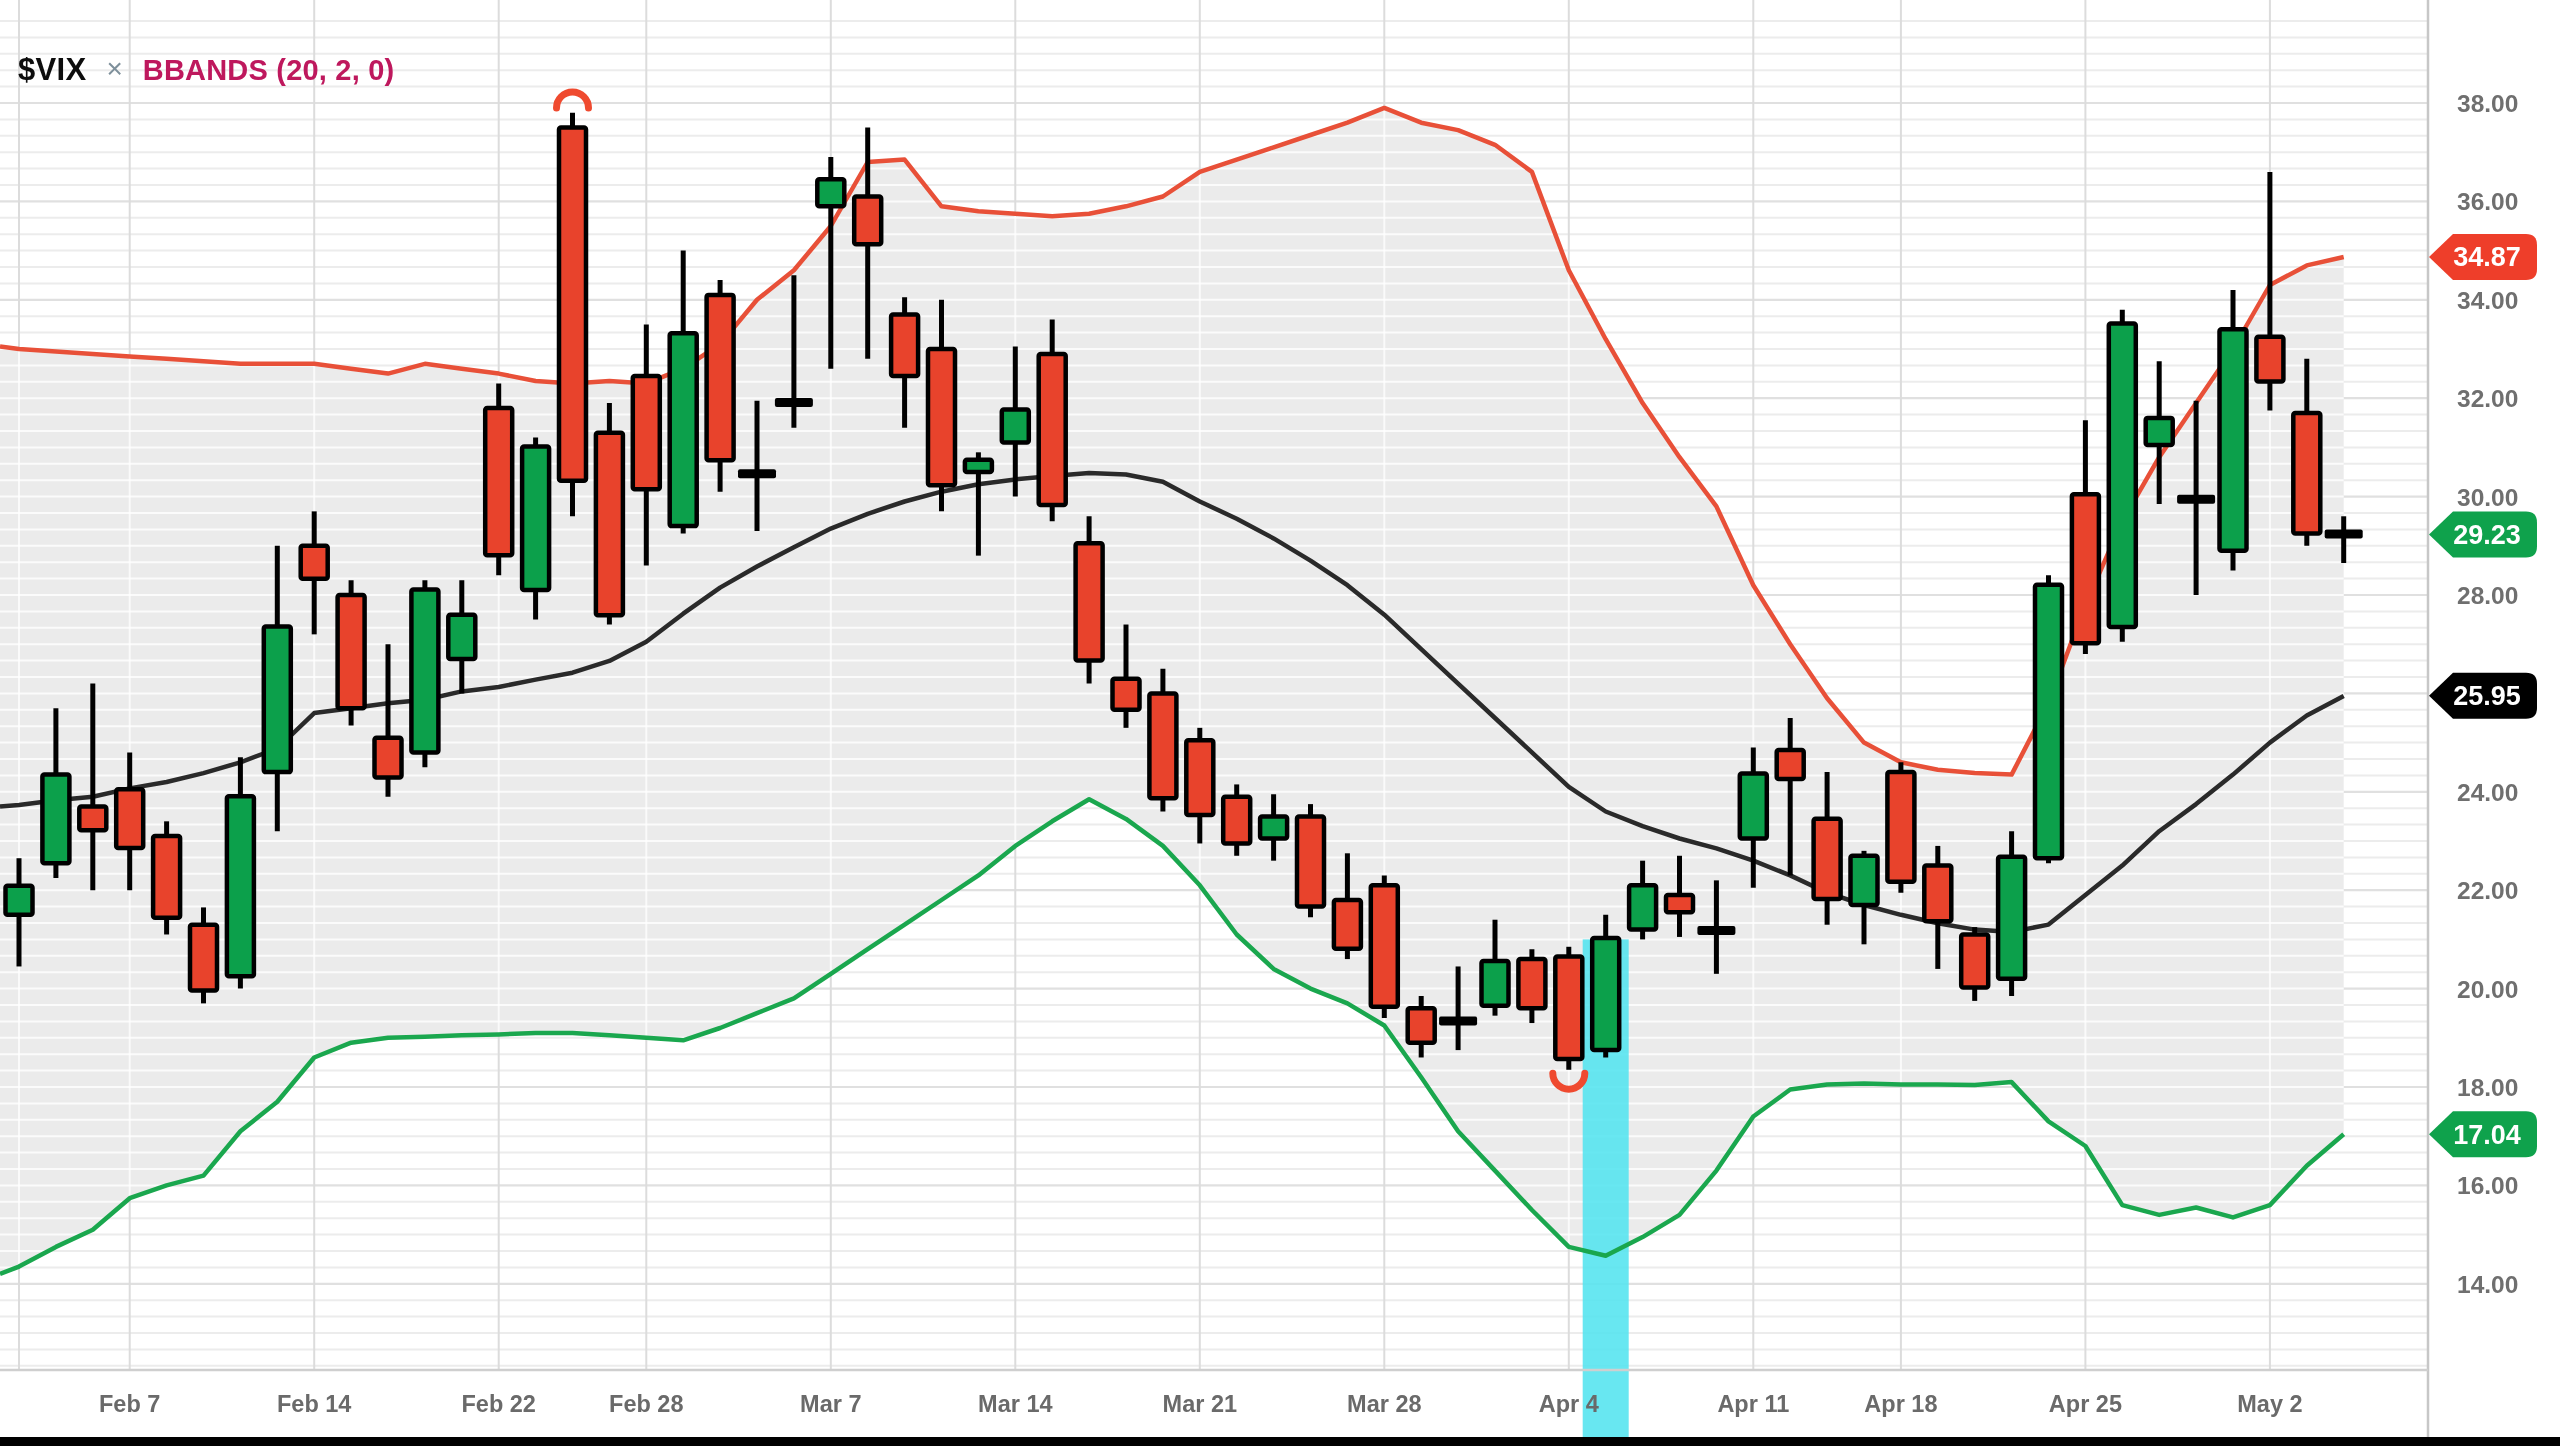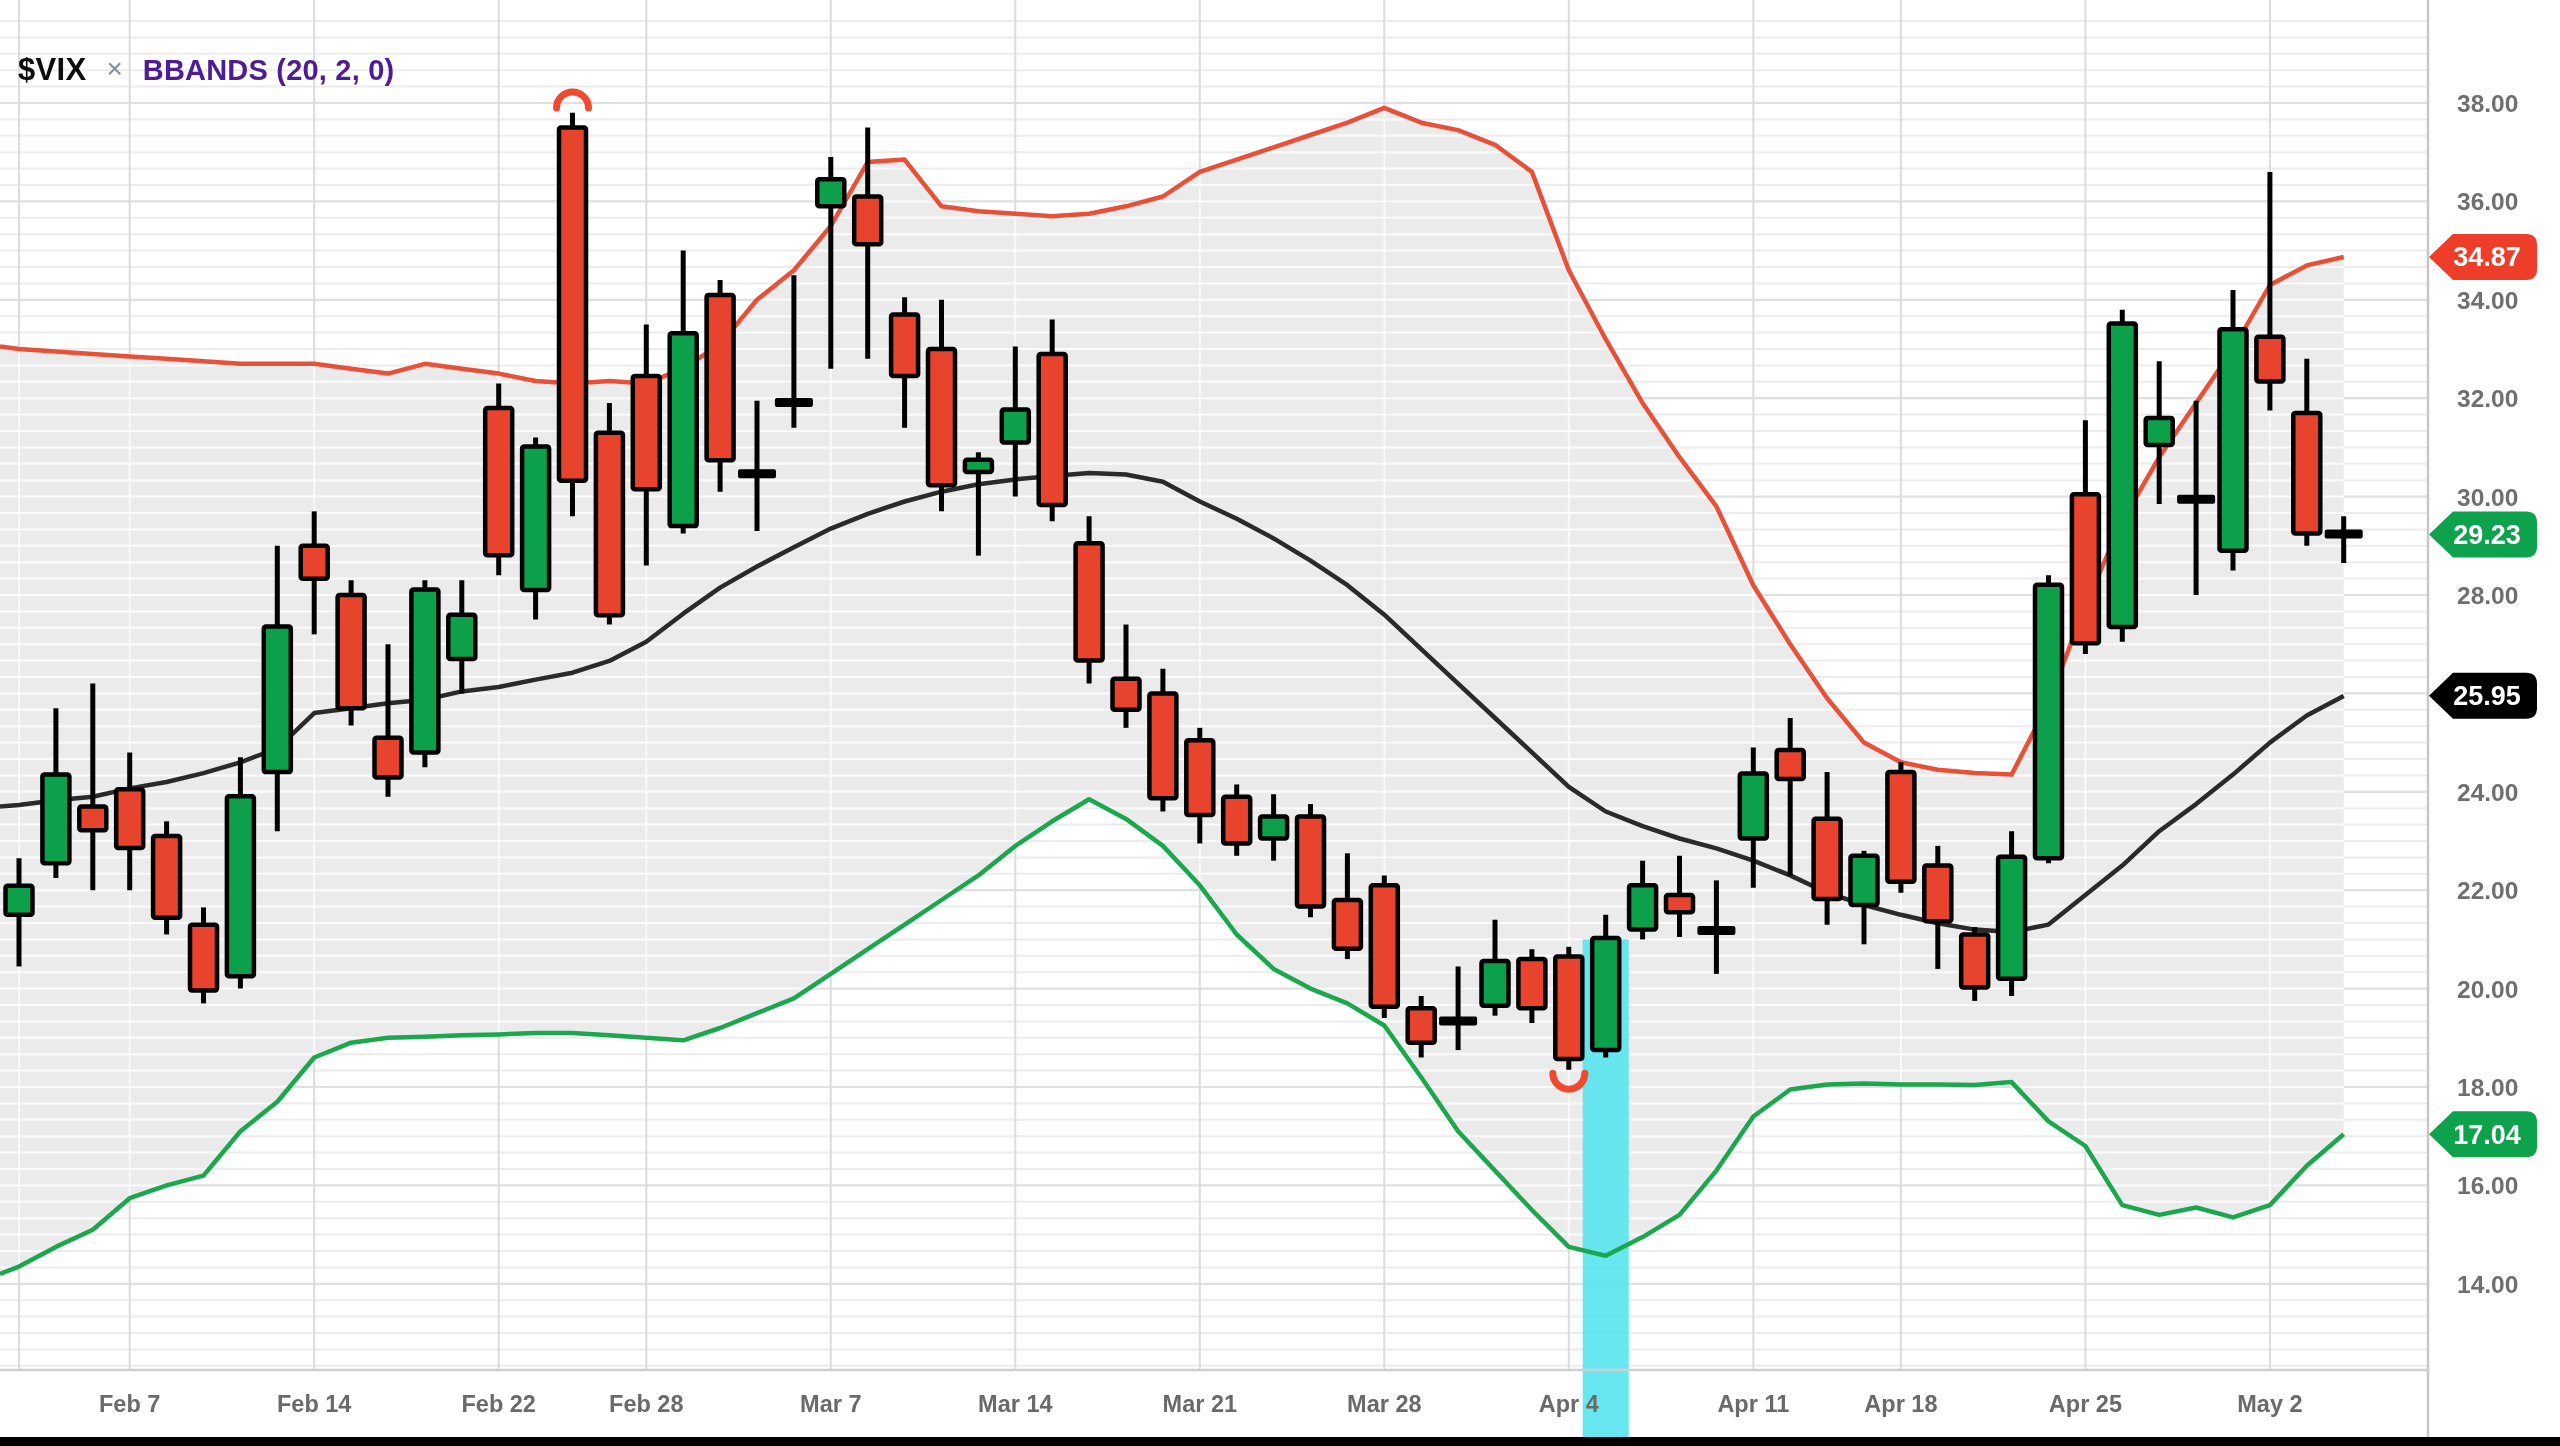--- a/index.html
+++ b/index.html
@@ -2,21 +2,21 @@
 <html><head>
 <meta charset="utf-8">
 <style>
   html,body{margin:0;padding:0;background:#fff;}
   body{width:2560px;height:1446px;position:relative;font-family:"Liberation Sans",sans-serif;overflow:hidden;}
   #stage{position:relative;width:2560px;height:1446px;}
   svg{position:absolute;left:0;top:0;}
   #chart-header{position:absolute;left:18px;top:16px;display:flex;align-items:center;gap:20px;z-index:5;margin-top:36px;}
   #chart-header .sym{font-size:31px;font-weight:700;color:#0d0d0d;letter-spacing:.3px;}
   #chart-header .close-x{font-size:28px;color:#7e909b;font-weight:400;transform:translateY(-1px);cursor:pointer;}
-  #chart-header .ind{font-size:29px;font-weight:700;color:#4c1d95;letter-spacing:.2px;}
+  #chart-header .ind{font-size:29px;font-weight:700;color:#be185d;letter-spacing:.2px;}
 </style>
 </head>
 <body>
 
 <div id="stage">
   <svg id="chart" width="2560" height="1446" viewBox="0 0 2560 1446">
       <rect x="0" y="0" width="2560" height="1446" fill="#ffffff"></rect>
       <g>
         <line x1="0" y1="1365.8" x2="2428" y2="1365.8" stroke="#ececec" stroke-width="2"></line>
         <line x1="0" y1="1349.4" x2="2428" y2="1349.4" stroke="#ececec" stroke-width="2"></line>

